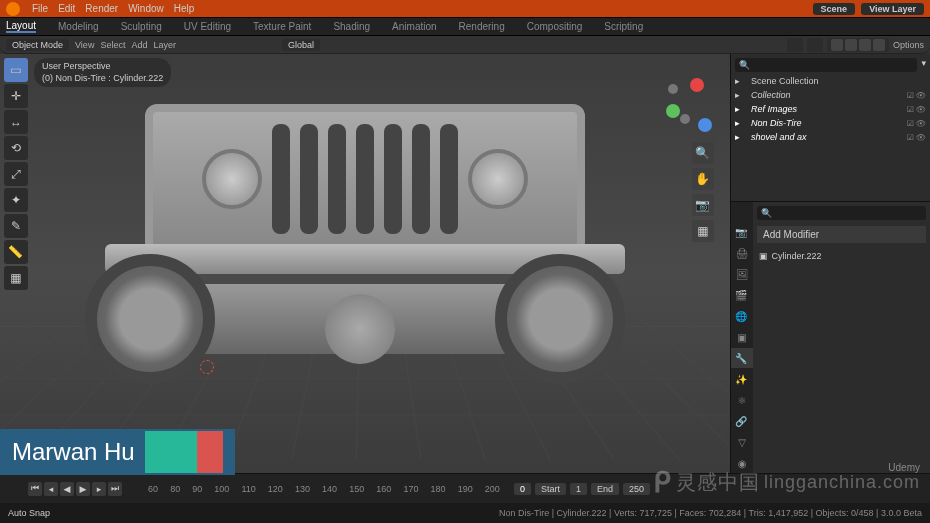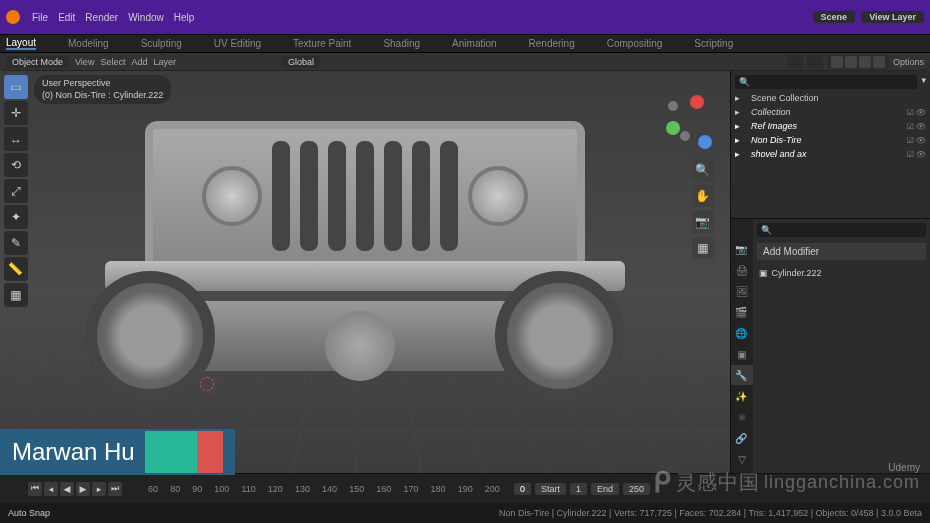--- a/index.html
+++ b/index.html
@@ -1,22 +1,22 @@
 <!DOCTYPE html>
 <html><head>
 <meta charset="utf-8">
 <style>
 * { margin: 0; padding: 0; box-sizing: border-box; font-family: sans-serif; user-select: none; }
 body { width: 930px; height: 523px; background: #323232; color: #ccc; font-size: 10px; overflow: hidden; position: relative; }
-.top-menu { height: 35px; background: #4c1d95; display: flex; align-items: center; padding: 0 6px; gap: 10px; font-size: 10px; border-bottom: 1px solid #000; }
+.top-menu { height: 18px; background: #c2410c; display: flex; align-items: center; padding: 0 6px; gap: 10px; font-size: 10px; border-bottom: 1px solid #000; }
 .top-menu .menu-item { color: #ccc; cursor: pointer; }
 .top-menu .logo { width: 14px; height: 14px; background: #f57900; border-radius: 50%; margin-right: 2px; }
 .top-right { margin-left: auto; display: flex; gap: 6px; align-items: center; }
 .top-right .field { background: #2c2c2c; padding: 1px 8px; border-radius: 3px; font-size: 9px; font-weight: bold; }
-.workspace-tabs { height: 18px; background: #222; display: flex; align-items: center; padding: 0 6px; gap: 32px; font-size: 10px; border-bottom: 1px solid #000; }
+.workspace-tabs { height: 18px; background: #222; display: flex; align-items: center; padding: 0 6px; gap: 22px; font-size: 10px; border-bottom: 1px solid #000; }
 .workspace-tabs .tab { color: #888; cursor: pointer; }
 .workspace-tabs .tab.active { color: #fff; border-bottom: 2px solid #5680c2; }
 .header-bar { height: 18px; background: #323232; display: flex; align-items: center; padding: 0 6px; gap: 6px; font-size: 9px; border-bottom: 1px solid #222; border-radius: 8px; }
 .header-bar .mode { background: #2c2c2c; padding: 1px 6px; border-radius: 3px; }
 .header-bar .dd { color: #aaa; }
 .header-bar .right { margin-left: auto; display: flex; gap: 4px; align-items: center; }
 .header-bar .icon-btn { width: 16px; height: 14px; background: #2c2c2c; border-radius: 2px; }
 .header-bar .shading { background: #2c2c2c; padding: 1px 4px; border-radius: 3px; display: flex; gap: 2px; }
 .header-bar .shading span { width: 12px; height: 12px; background: #444; border-radius: 2px; }
 .header-bar .options { color: #aaa; }

